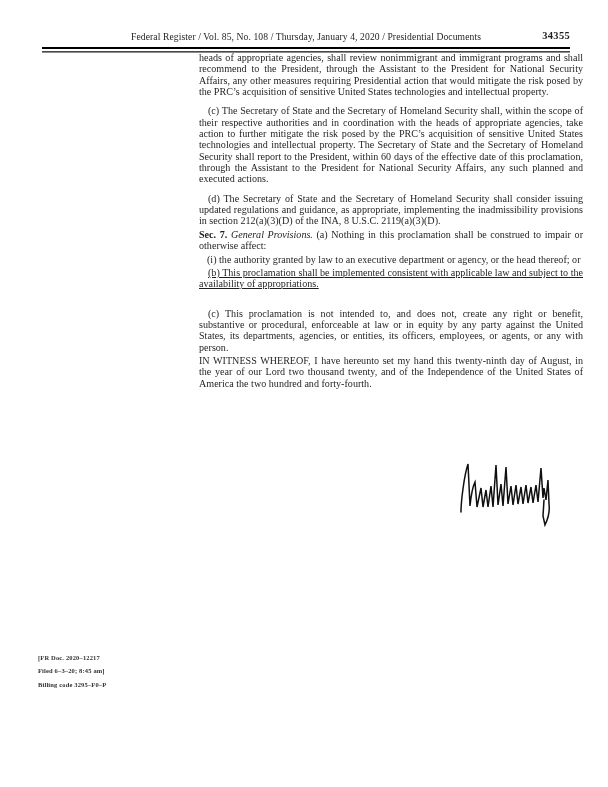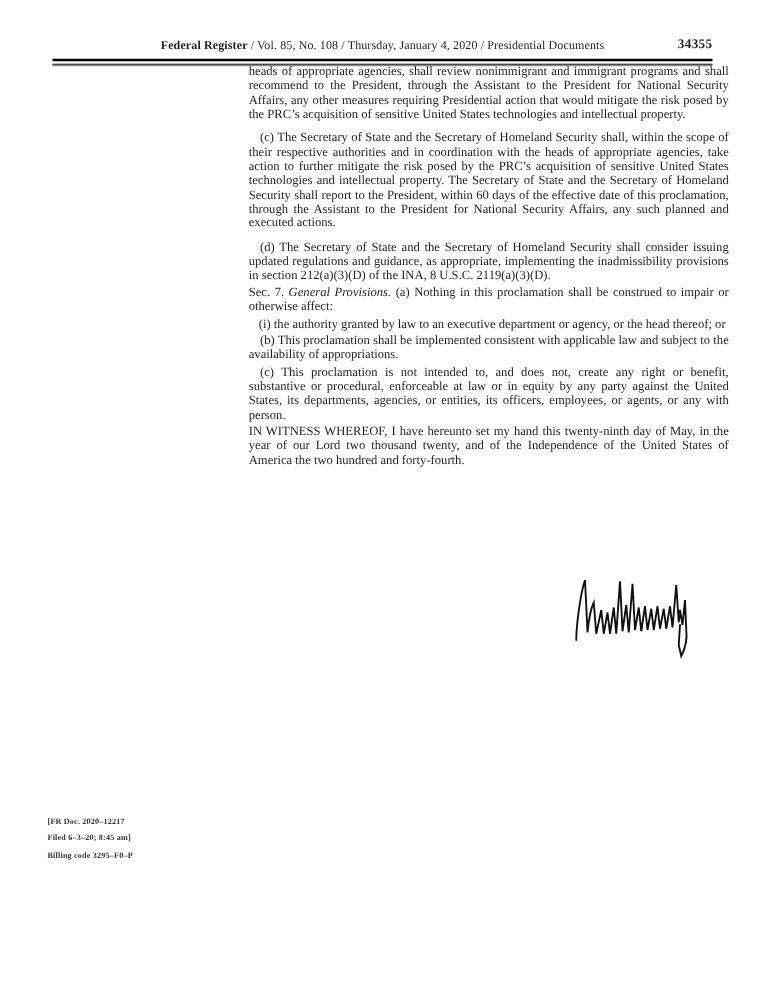--- a/index.html
+++ b/index.html
@@ -25,21 +25,21 @@
     position: relative;
     height: 13px;
   }
   .header-title {
     display: block;
     text-align: center;
     font-size: 9.6px;
     letter-spacing: 0.1px;
     white-space: nowrap;
   }
-  .header-title .bold { font-weight: bold; }
+  .header-title .bold { font-weight: normal; }
   .header-page-num {
     position: absolute;
     right: 0;
     top: -1px;
     font-weight: bold;
     font-size: 10.5px;
     letter-spacing: 0.3px;
   }
   .rule-thick { margin-top: 3px; height: 2.4px; background: #000; }
   .rule-thin  { margin-top: 2px; height: 1.4px; background: #8a8a8a; border-top: 1px solid #4a4a4a; }
@@ -51,22 +51,22 @@
     top: 52px;
     width: 384px;
     font-size: 10.1px;
     line-height: 11.35px;
     text-align: justify;
   }
   .body-col p { margin: 0 0 2px 0; }
   .body-col p.indent { text-indent: 9px; }
   .body-col p.sub { margin-left: 8px; }
   .body-col p.gap-lg { margin-bottom: 8px; }
-  .body-col p.gap-md { margin-bottom: 3px; }
-  .sec-bold { font-weight: normal; }
+  .body-col p.gap-md { margin-bottom: 18px; text-decoration: underline; }
+  .sec-bold { font-weight: bold; }
   .sec-italic { font-style: italic; }
 
   
   .signature {
     position: absolute;
     left: 458px;
     top: 459px;
     width: 108px;
     height: 72px;
   }
@@ -98,21 +98,21 @@
   </div>
 
   <div class="body-col">
     <p class="plain gap-lg">heads of appropriate agencies, shall review nonimmigrant and immigrant programs and shall recommend to the President, through the Assistant to the President for National Security Affairs, any other measures requiring Presidential action that would mitigate the risk posed by the PRC’s acquisition of sensitive United States technologies and intellectual property.</p>
     <p class="indent gap-lg">(c) The Secretary of State and the Secretary of Homeland Security shall, within the scope of their respective authorities and in coordination with the heads of appropriate agencies, take action to further mitigate the risk posed by the PRC’s acquisition of sensitive United States technologies and intellectual property. The Secretary of State and the Secretary of Homeland Security shall report to the President, within 60 days of the effective date of this proclamation, through the Assistant to the President for National Security Affairs, any such planned and executed actions.</p>
     <p class="indent">(d) The Secretary of State and the Secretary of Homeland Security shall consider issuing updated regulations and guidance, as appropriate, implementing the inadmissibility provisions in section 212(a)(3)(D) of the INA, 8 U.S.C. 2119(a)(3)(D).</p>
     <p class="plain"><span class="sec-bold">Sec. 7.</span><span class="sec-italic"> General Provisions.</span><span> (a) Nothing in this proclamation shall be construed to impair or otherwise affect:</span></p>
     <p class="sub">(i) the authority granted by law to an executive department or agency, or the head thereof; or</p>
     <p class="indent gap-md">(b) This proclamation shall be implemented consistent with applicable law and subject to the availability of appropriations.</p>
     <p class="indent">(c) This proclamation is not intended to, and does not, create any right or benefit, substantive or procedural, enforceable at law or in equity by any party against the United States, its departments, agencies, or entities, its officers, employees, or agents, or any with person.</p>
-    <p class="plain">IN WITNESS WHEREOF, I have hereunto set my hand this twenty-ninth day of May, in the year of our Lord two thousand twenty, and of the Independence of the United States of America the two hundred and forty-fourth.</p>
+    <p class="plain">IN WITNESS WHEREOF, I have hereunto set my hand this twenty-ninth day of August, in the year of our Lord two thousand twenty, and of the Independence of the United States of America the two hundred and forty-fourth.</p>
   </div>
 
   <div class="signature">
     <svg width="108" height="72" viewBox="0 0 108 72">
       <path d="M3,53 C3,43 6,17 10,5
                L12,47 C13,37 15,27 17,23
                L19,48 L23,29 L25,48 L28,31 L30,48 L33,27 L35,48
                L38,6 L40,46 L43,25 L45,47
                L48,8 L50,45 L53,27 L55,46 L58,26 L60,45
                L63,28 L65,45 L68,26 L70,44 L73,28 L75,44

